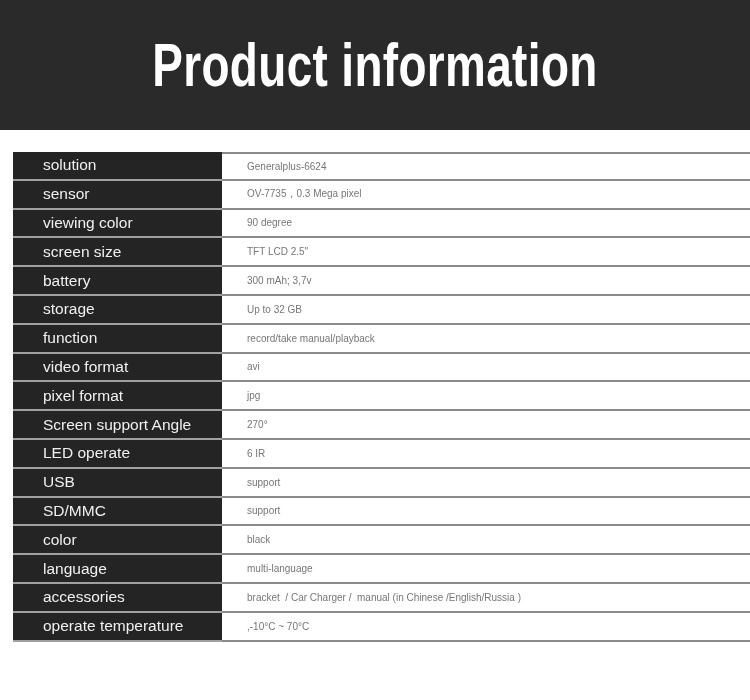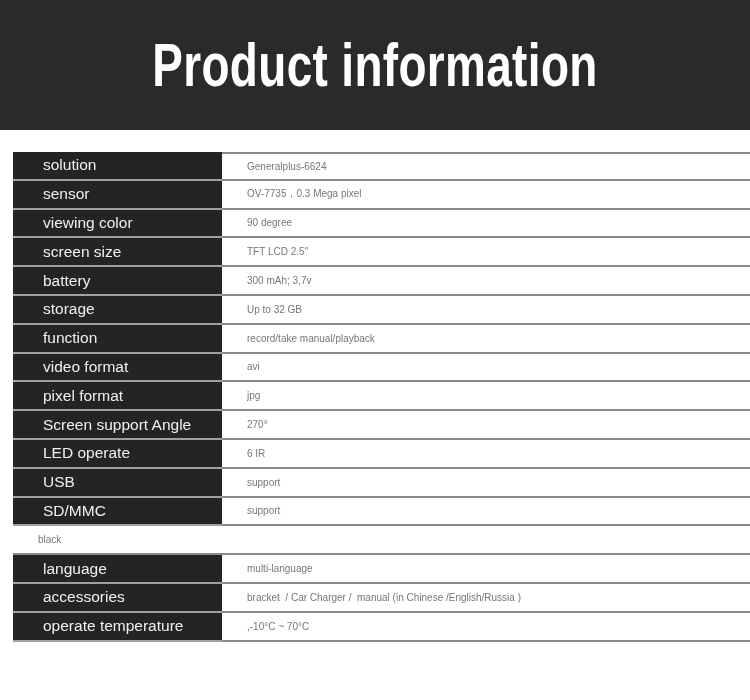--- a/index.html
+++ b/index.html
@@ -137,20 +137,21 @@
     <div class="label-cell">USB</div>
     <div class="value-cell">support</div>
   </div>
 
   <div class="row">
     <div class="label-cell">SD/MMC</div>
     <div class="value-cell">support</div>
   </div>
 
   <div class="row">
+    <div class="label-cell">color</div>
     <div class="value-cell">black</div>
   </div>
 
 
   <div class="row">
     <div class="label-cell">language</div>
     <div class="value-cell">multi-language</div>
   </div>
 
   <div class="row">

